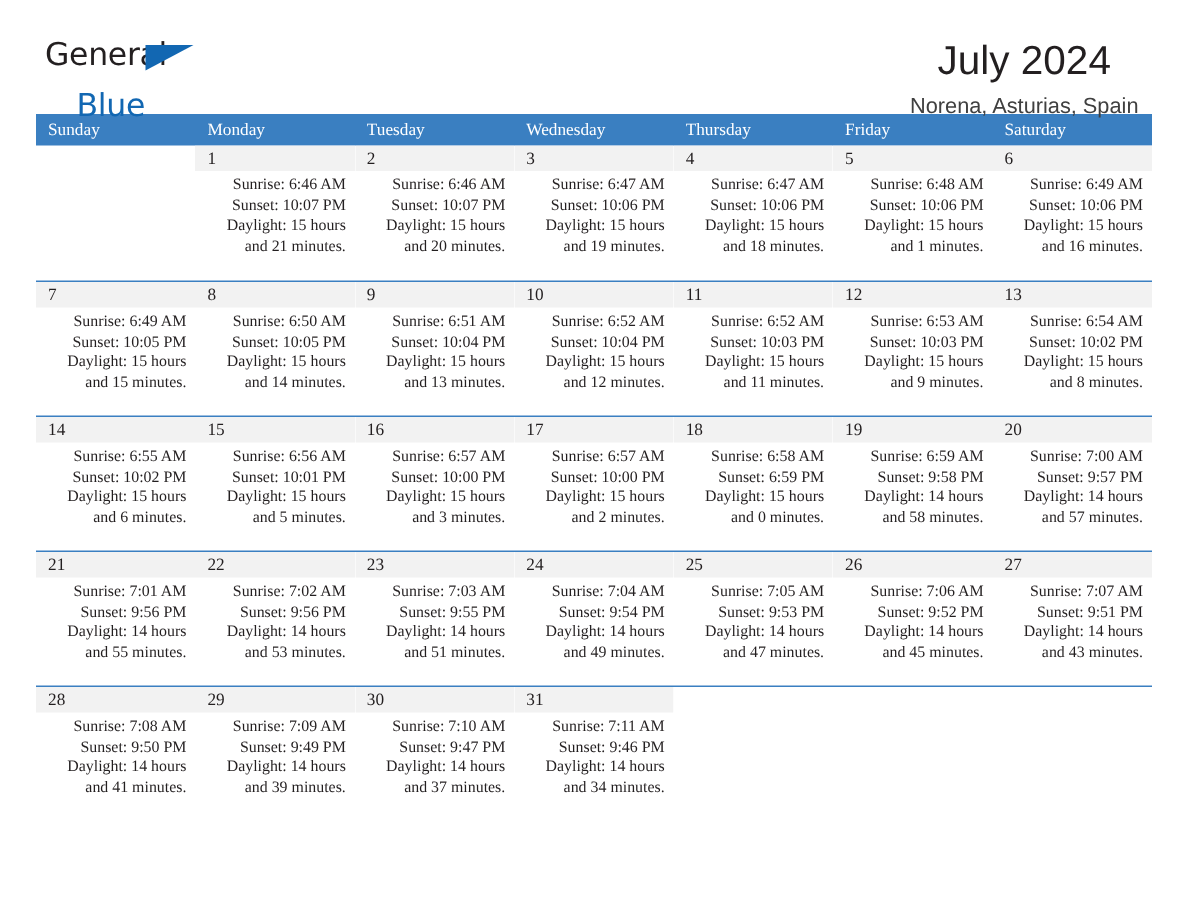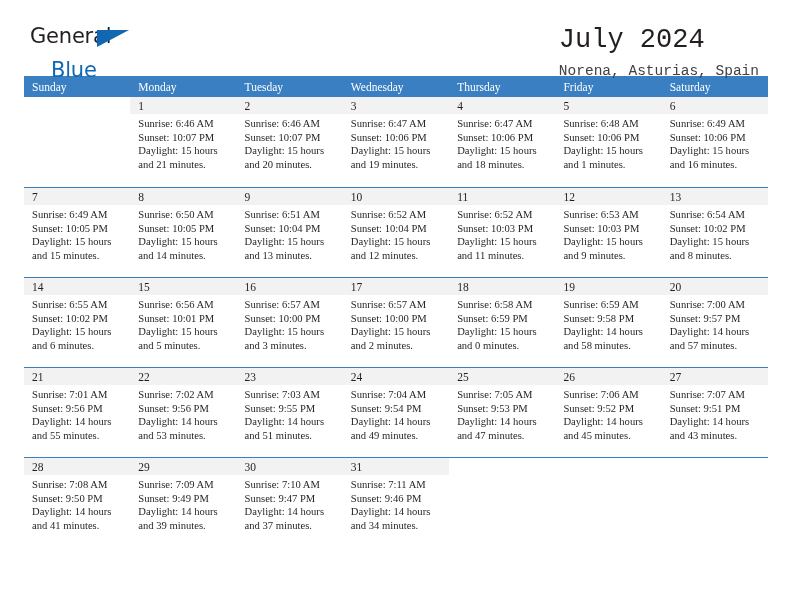--- a/index.html
+++ b/index.html
@@ -63,23 +63,22 @@
     position: absolute;
     left: 73px;
     top: 4px;
     width: 0;
     height: 0;
     border-left: 32px solid #1267b2;
     border-bottom: 17px solid transparent;
   }
 
   .title-block {
-    text-align: left;
+    text-align: center;
     padding-right: 9px;
-    font-family: Liberation Mono, monospace;
   }
   .cal-title {
     font-size: 27px;
     color: #231f20;
     line-height: 1.05;
     font-weight: normal;
     white-space: nowrap;
   }
   .cal-subtitle {
     margin-top: 9px;
@@ -137,20 +136,21 @@
     line-height: 14px;
   }
   .day-cell.empty .day-number {
     background: transparent;
   }
   .day-info {
     padding: 3px 6px 0 8px;
     font-size: 10.6px;
     line-height: 13.6px;
     color: #231f20;
+    text-align: right;
   }
   .day-info div {
     white-space: nowrap;
   }
 </style>
 </head>
 <body>
 
 <div class="page">
 

